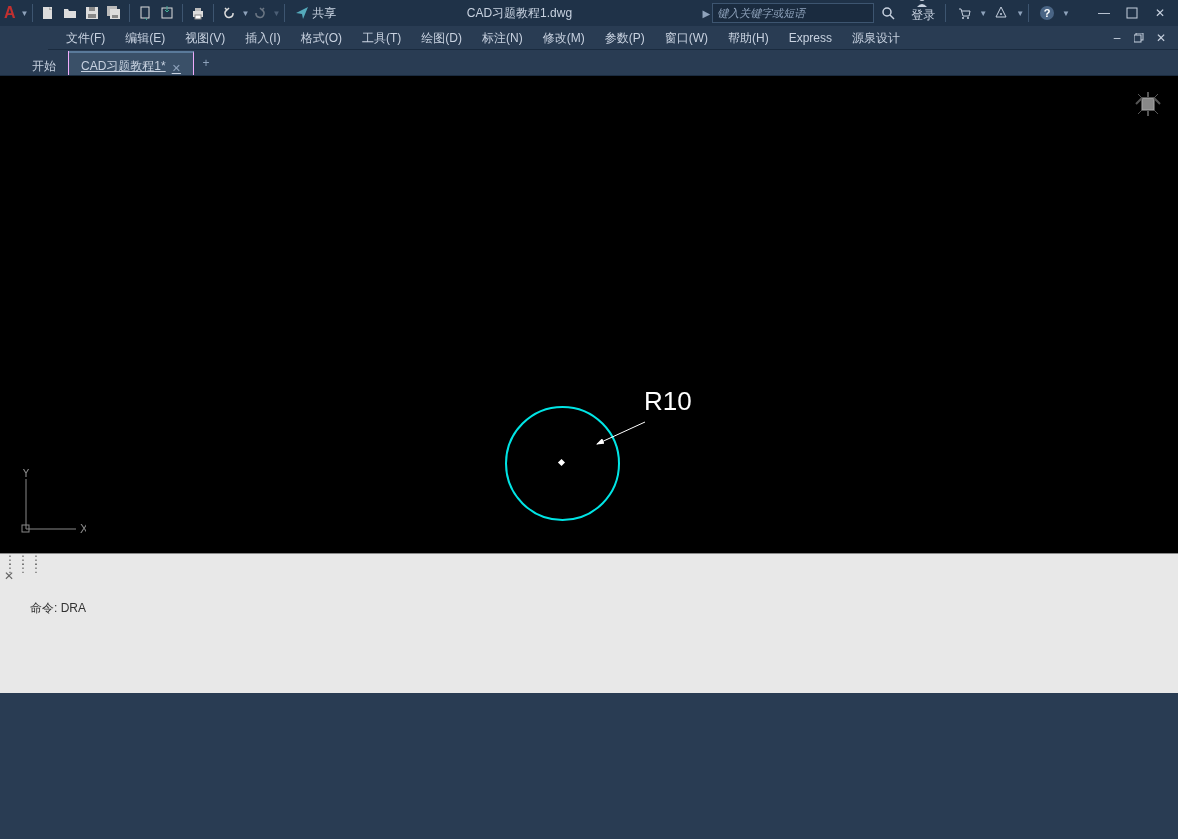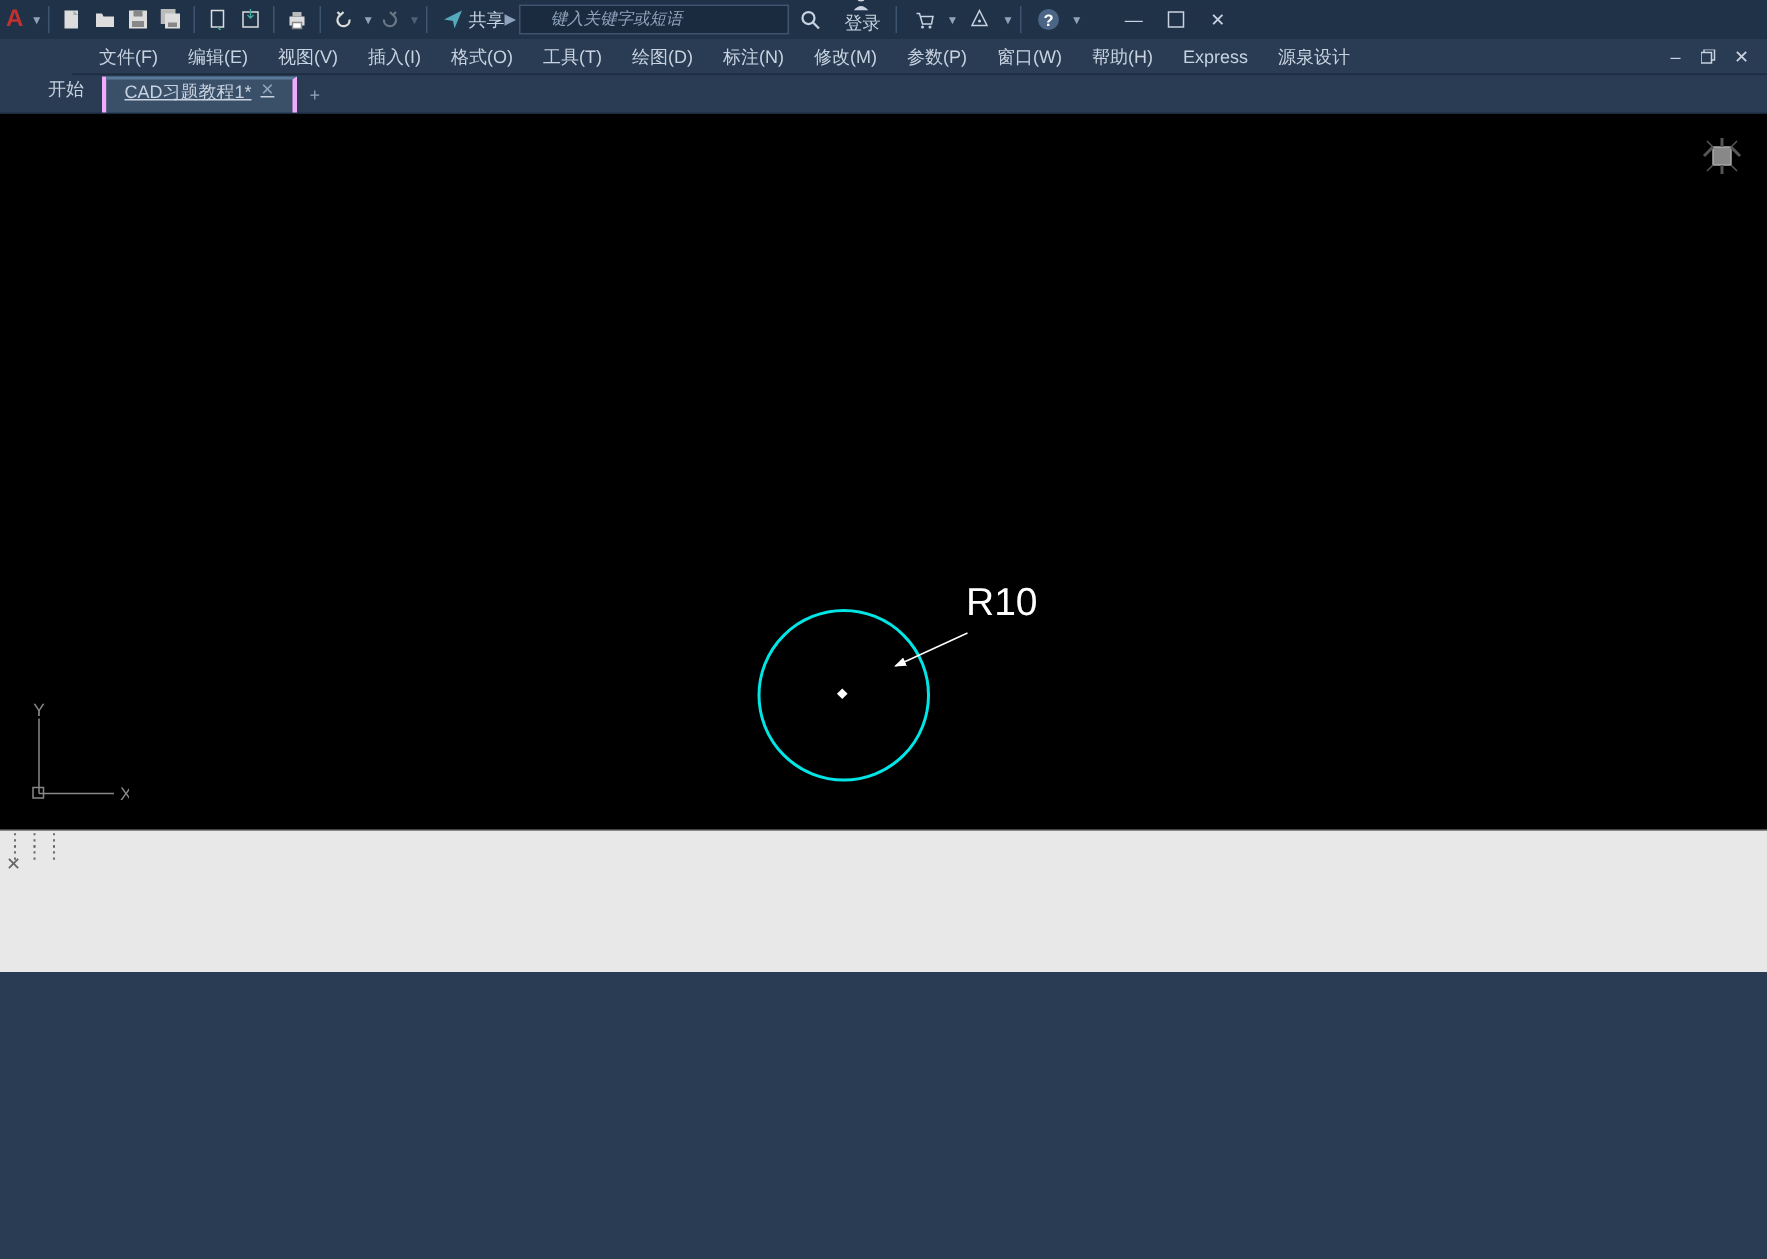--- a/index.html
+++ b/index.html
@@ -8,28 +8,28 @@
 .logo { color:#c23030; font-weight:bold; font-size:16px; margin-right:4px; }
 .tb-sep { width:1px; height:18px; background:#3d5570; margin:0 4px; }
 .tb-btn { width:20px; height:20px; display:flex; align-items:center; justify-content:center; cursor:pointer; margin:0 1px; color:#c8d2e0; }
 .tb-btn svg { display:block; }
 .arrow-down { font-size:8px; margin-left:1px; color:#8fa3bc; }
 .share { display:flex; align-items:center; margin-left:6px; color:#c8d2e0; }
 .share svg { margin-right:3px; }
 .doc-title { flex:1; text-align:center; color:#c8d2e0; font-size:12px; }
 .search-wrap { display:flex; align-items:center; }
 .search-tri { color:#8fa3bc; font-size:10px; margin-right:2px; }
-.search-box { width:180px; height:20px; background:#1a2b3f; border:1px solid #3d5570; padding:0 20px; color:#8fa3bc; font-style:italic; font-size:11px; line-height:18px; }
+.search-box { width:162px; height:20px; background:#1a2b3f; border:1px solid #3d5570; padding:0 4px; color:#8fa3bc; font-style:italic; font-size:11px; line-height:18px; }
 .icon-btn { width:24px; height:24px; display:flex; align-items:center; justify-content:center; cursor:pointer; margin:0 2px; color:#c8d2e0; }
 .login { display:flex; align-items:center; margin:12px 6px;flex-direction:column; }
 .menubar { height:24px; background:#293c53; display:flex; align-items:center; padding:0 8px; border-bottom:1px solid #1a2b3f; position:relative;margin-left:48px; }
 .menu-item { padding:0 10px; height:24px; line-height:24px; cursor:pointer; font-size:12px; }
 .sub-win-controls { position:absolute; right:6px; display:flex; align-items:center; }
 .doc-tabs { height:26px; background:#293c53; display:flex; align-items:center; padding-left:20px; border-bottom:1px solid #1a2b3f; }
-.doc-tab { height:24px; display:flex; align-items:flex-start; padding:0 12px; cursor:pointer; border-right:3px solid #f0abfc; font-size:12px; }
+.doc-tab { height:24px; display:flex; align-items:flex-end; padding:0 12px; cursor:pointer; border-right:1px solid #f0abfc; font-size:12px; }
 .doc-tab.active { background:#3a5068; border-top:2px solid #5a7a9a;text-decoration:underline; }
 .doc-tab .close { margin-left:6px; color:#8fa3bc; font-size:11px; }
 .tab-plus { width:24px; height:24px; display:flex; align-items:center; justify-content:center; cursor:pointer; color:#8fa3bc; }
 .canvas { position:relative; height:477px; background:#000; }
 .circle { position:absolute; left:505px; top:330px; width:115px; height:115px; border:2px solid #00e5e5; border-radius:50%; }
 .center-dot { position:absolute; left:559px; top:384px; width:5px; height:5px; background:#fff; transform:rotate(45deg); }
 .dim-label { position:absolute; left:644px; top:310px; color:#fff; font-size:26px; font-family:Arial; }
 .dim-leader { position:absolute; left:595px; top:344px; }
 .ucs { position:absolute; left:16px; bottom:14px; color:#888; }
 .viewcube { position:absolute; right:12px; top:10px; width:36px; height:36px; }
@@ -103,20 +103,21 @@
       </svg>
     </div>
   <span class="arrow-down" style="opacity:0.4">▼</span>
   <span class="tb-sep"></span>
   <div class="share">
     <svg width="14" height="14">
         <path d="M1 7 L13 1 L8 13 L7 8 Z" fill="#5ab"></path>
       </svg>
     <span>共享</span>
   </div>
+  <div class="doc-title">CAD习题教程1.dwg</div>
   <div class="search-wrap">
     <span class="search-tri">▶</span>
     <div class="search-box">键入关键字或短语</div>
   </div>
   <div class="icon-btn">
       <svg width="14" height="14">
         <circle cx="6" cy="6" r="4" fill="none" stroke="#c8d2e0" stroke-width="1.5"></circle>
         <path d="M9 9 L13 13" stroke="#c8d2e0" stroke-width="1.5"></path>
       </svg>
     </div>
@@ -224,18 +225,19 @@
         <rect x="12" y="12" width="12" height="12" fill="#888" stroke="#aaa"></rect>
         <path d="M6 18 L12 12 M30 18 L24 12 M18 6 L18 12 M18 30 L18 24" stroke="#555" stroke-width="2"></path>
         <path d="M8 8 L12 12 M28 8 L24 12 M8 28 L12 24 M28 28 L24 24" stroke="#555"></path>
       </svg>
   </div>
 </div>
 
 <div class="cmd-panel">
   <div class="cmd-history">
     <div class="cmd-handle">⋮⋮⋮<br>⋮⋮⋮<br>✕</div>
+    <div>命令: DRA</div>
     
     
     
   </div>
 
 </div>
 
 </body></html>

